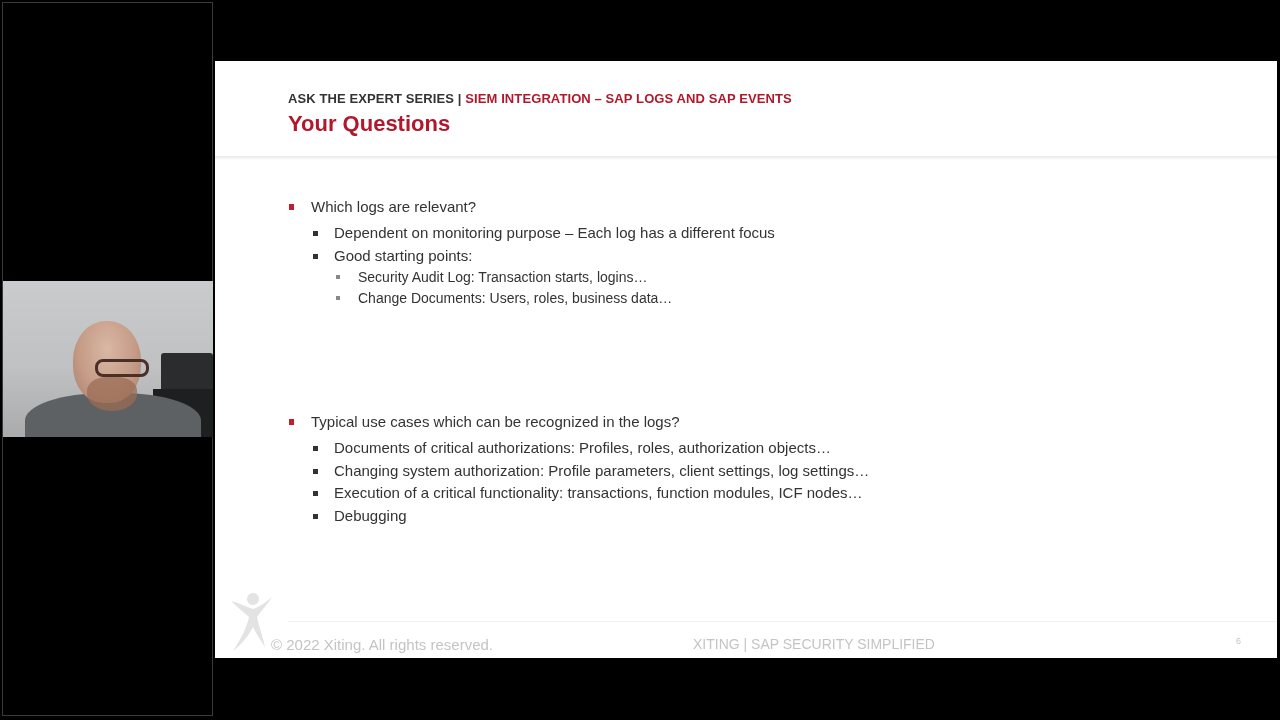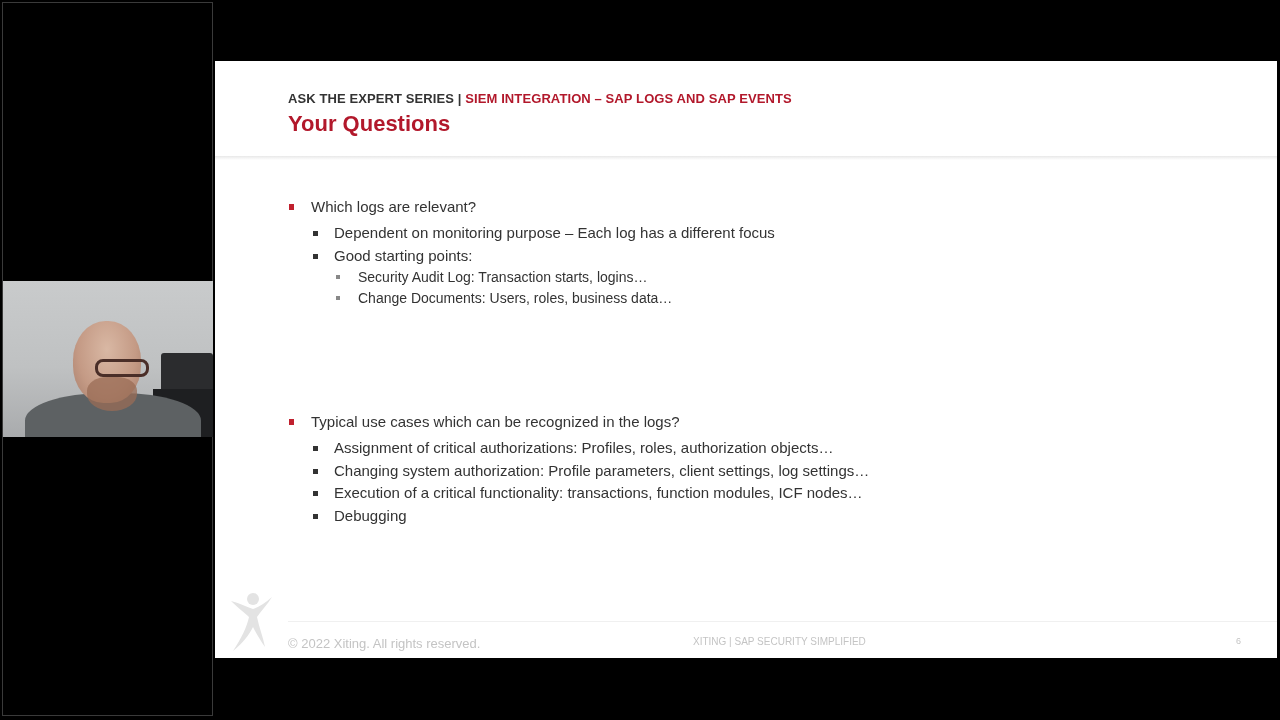--- a/index.html
+++ b/index.html
@@ -91,24 +91,24 @@
   }
   .group1 { position: absolute; top: 0; }
   .group1 .l1 { margin-bottom: 3px; }
   .group2 { position: absolute; top: 215px; }
   .group2 .l1 { margin-bottom: 3px; }
 
   .footer-rule {
     position: absolute; left: 73px; right: 0; top: 560px; height: 1px; background: #f0f0f0;
   }
   .footer-copy {
-    position: absolute; left: 73px; top: 575px; font-size: 13px; color: #c4c4c4; white-space: nowrap;
+    position: absolute; left: 56px; top: 575px; font-size: 15px; color: #c4c4c4; white-space: nowrap;
   }
   .footer-brand {
-    position: absolute; left: 478px; top: 575px; font-size: 10px; color: #c4c4c4; white-space: nowrap;
+    position: absolute; left: 478px; top: 575px; font-size: 14px; color: #c4c4c4; white-space: nowrap;
   }
   .footer-page {
     position: absolute; right: 36px; top: 575px; font-size: 9px; color: #c4c4c4;
   }
   .logo { position: absolute; left: 14px; top: 530px; width: 44px; height: 62px; }
 </style>
 </head>
 <body>
 
 <div class="stage">
@@ -157,21 +157,21 @@
         </div>
       </div>
 
       <div class="group2">
         <div class="l1">
           <span class="bullet"></span>
           <span>Typical use cases which can be recognized in the logs?</span>
         </div>
         <div class="l2">
           <span class="bullet"></span>
-          <span>Assignment of critical authorizations: Profiles, roles, authorization objects…</span>
+          <span>Documents of critical authorizations: Profiles, roles, authorization objects…</span>
         </div>
         <div class="l2">
           <span class="bullet"></span>
           <span>Changing system authorization: Profile parameters, client settings, log settings…</span>
         </div>
         <div class="l2">
           <span class="bullet"></span>
           <span>Execution of a critical functionality: transactions, function modules, ICF nodes…</span>
         </div>
         <div class="l2">

